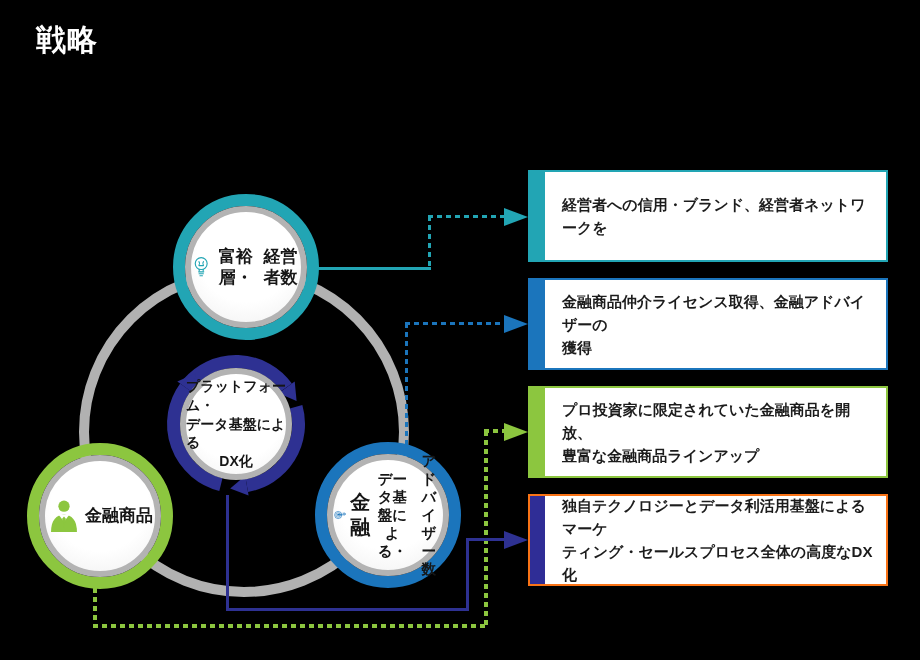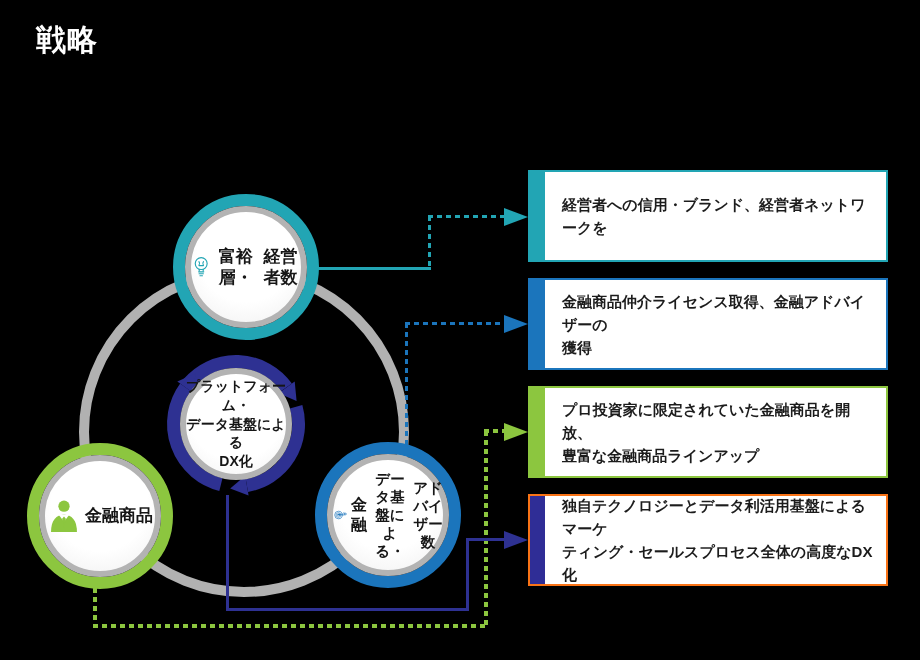--- a/index.html
+++ b/index.html
@@ -37,21 +37,21 @@
               display:flex;flex-direction:row;align-items:center;justify-content:center;gap:4px;}
   .node-label{font-weight:bold;color:#161616;text-align:center;line-height:1.25;}
   .lbl-17{font-size:17px;} .lbl-15{font-size:14.5px;}
 
   
   .center-ring{position:absolute;left:161px;top:349px;width:150px;height:150px;z-index:2;}
   .center-inner{position:absolute;left:180px;top:368px;width:112px;height:112px;border-radius:50%;
                 border:6px solid #b3b3b3;box-sizing:border-box;
                 background:radial-gradient(circle at 50% 38%,#ffffff 60%,#f0f0f0 100%);
                 display:flex;flex-direction:column;align-items:center;justify-content:center;z-index:3;}
-  .center-label{font-weight:bold;color:#161616;font-size:14px;line-height:1.35;text-align:center;}
+  .center-label{font-weight:bold;color:#161616;font-size:14px;line-height:1.35;}
 
   
   .note-box{position:absolute;left:528px;width:360px;height:92px;box-sizing:border-box;background:#fff;
             display:flex;flex-direction:column;justify-content:center;z-index:2;}
   .note-box .bar{position:absolute;left:0;top:0;bottom:0;width:15px;}
   .box-teal{border:2px solid #22a5b4;} .box-teal .bar{background:#22a5b4;}
   .box-blue{border:2px solid #1b75bc;} .box-blue .bar{background:#1b75bc;}
   .box-green{border:2px solid #8cc63f;} .box-green .bar{background:#8cc63f;}
   .box-navy{border:2px solid #f97316;align-items:center;} .box-navy .bar{background:#2f2d96;}
   .note-text{margin-left:32px;margin-right:10px;font-size:15px;font-weight:bold;color:#1c1c1c;line-height:23px;}
@@ -134,21 +134,21 @@
   <div class="node node-ring-blue" style="left:315px;top:442px;">
     <div class="node-inner">
       <svg class="icon" width="48" height="34" viewBox="0 0 48 36" fill="none" stroke="#1b75bc" stroke-width="2.4" stroke-linecap="round">
         <circle cx="19" cy="18" r="13"></circle>
         <circle cx="19" cy="18" r="8.2" stroke-width="2"></circle>
         <circle cx="19" cy="18" r="3.6" stroke-width="2"></circle>
         <path d="M21 16 L40 14.5"></path>
         <polygon points="15,16.6 23.5,13 23.5,19.5" fill="#1b75bc" stroke="none"></polygon>
         <path d="M37 10.5 l5.5 4 -5.5 4 M41.5 10.5 l5.5 4 -5.5 4" stroke-width="2.2"></path>
       </svg>
-      <div class="node-label lbl-15" style="font-size:16px;text-align:right;">金融</div>
+      <div class="node-label lbl-15" style="font-size:20px;text-align:right;">金融</div>
       <div class="node-label lbl-15">データ基盤による・</div>
       <div class="node-label lbl-15">アドバイザー数</div>
     </div>
   </div>
 
   <div class="note-box box-teal" style="top:170px;">
     <div class="bar"></div>
     <div class="note-text">経営者への信用・ブランド、経営者ネットワークを</div>
   </div>
 

